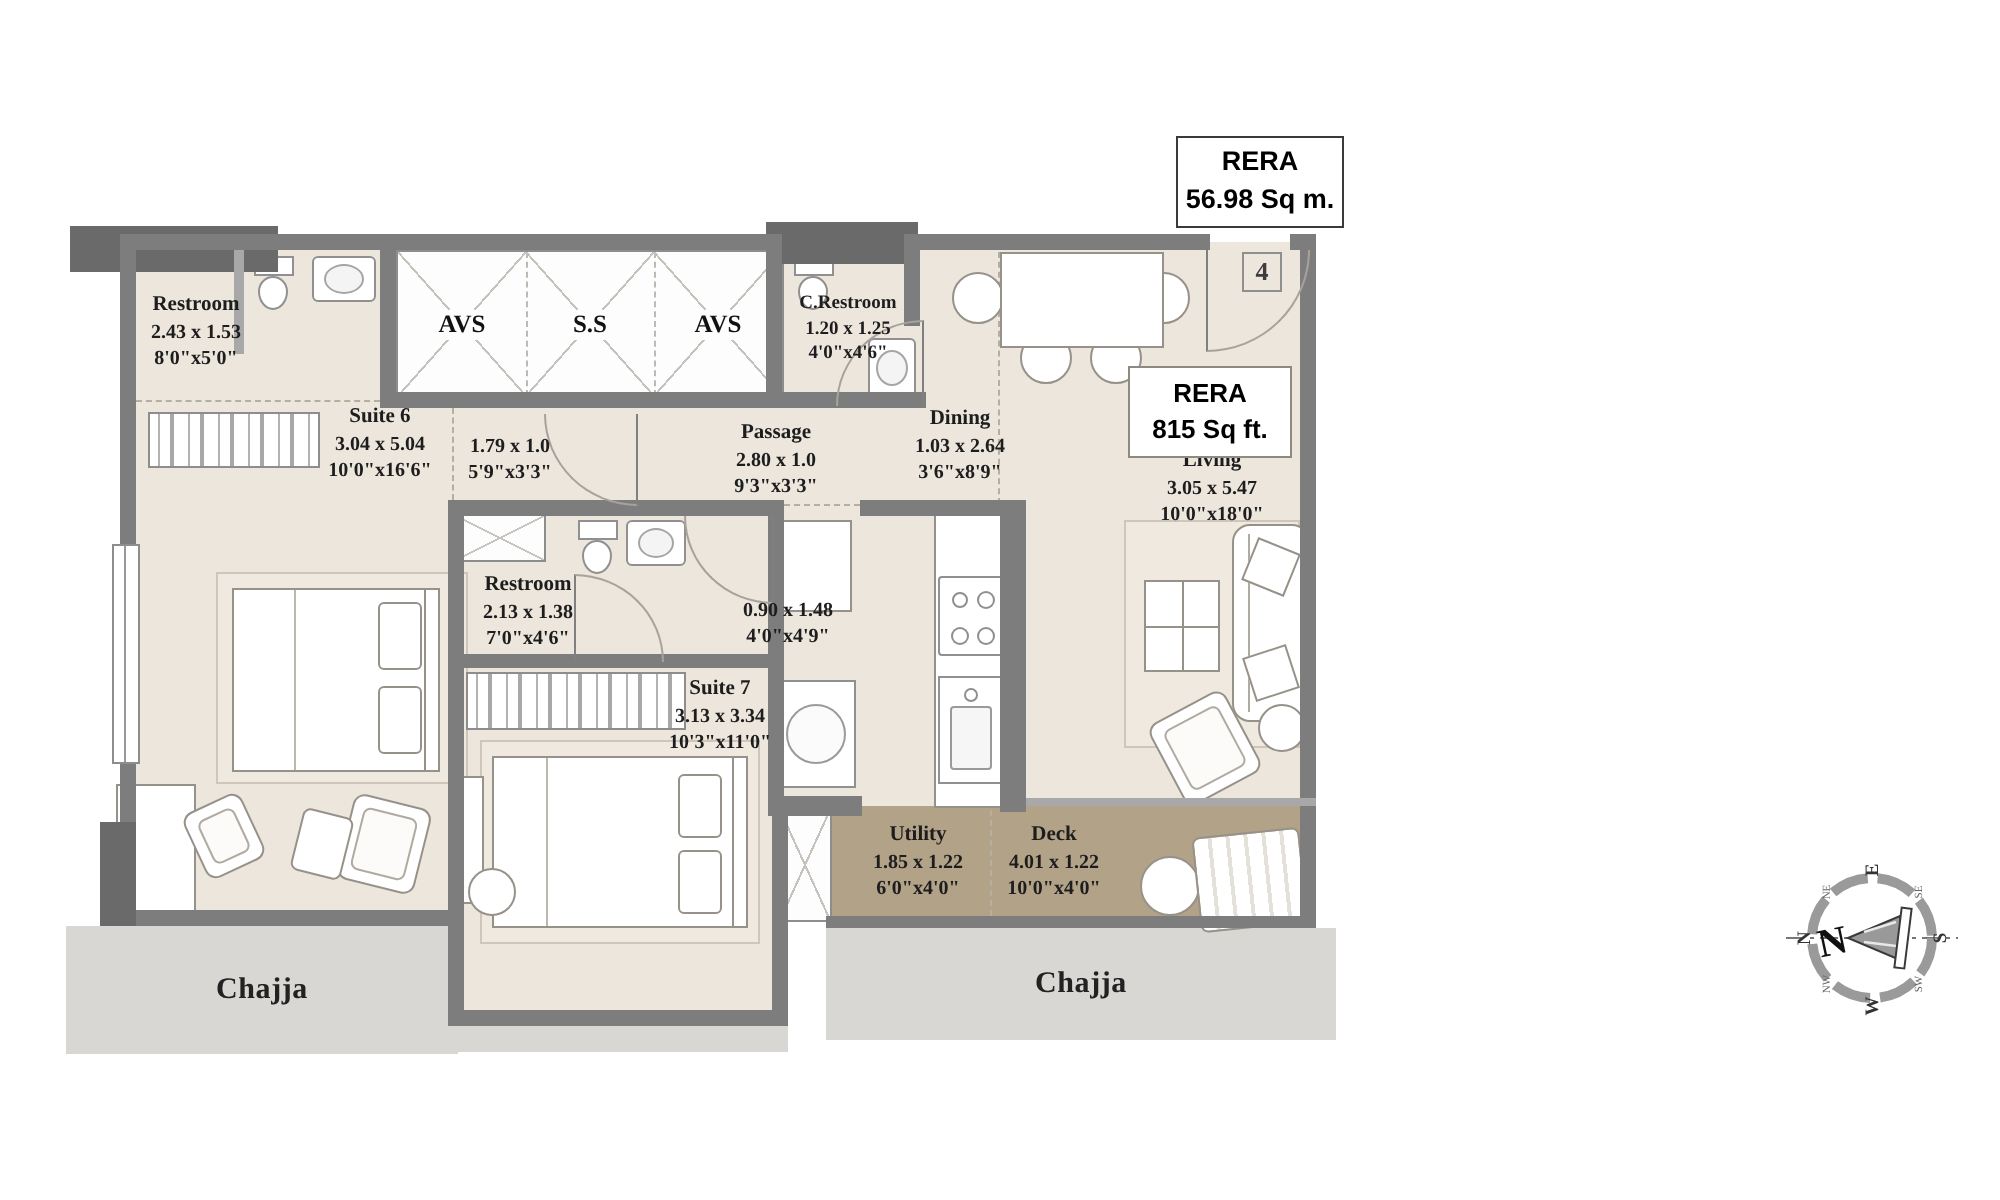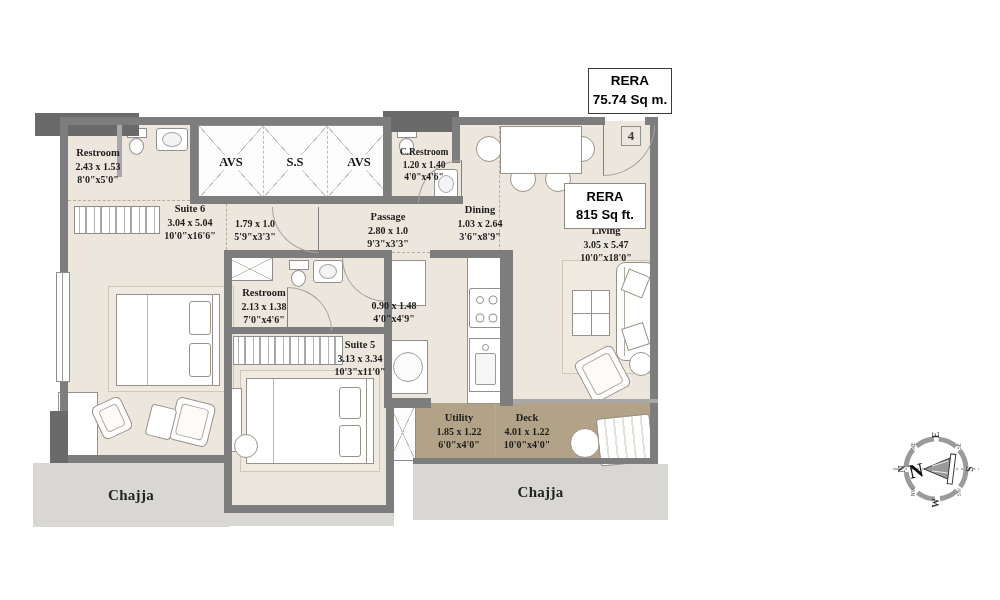--- a/index.html
+++ b/index.html
@@ -223,21 +223,21 @@
     <div>1.79 x 1.0</div>
     <div>5'9"x3'3"</div>
   </div>
   <div class="label" style="left:340px;top:210px;width:96px;">
     <div class="nm">Passage</div>
     <div>2.80 x 1.0</div>
     <div>9'3"x3'3"</div>
   </div>
   <div class="label" style="left:386px;top:146px;width:76px;font-size:9.5px;">
     <div>C.Restroom</div>
-    <div>1.20 x 1.40</div>
+    <div>1.20 x 1.25</div>
     <div>4'0"x4'6"</div>
   </div>
   <div class="label" style="left:444px;top:203px;width:72px;">
     <div class="nm">Dining</div>
     <div>1.03 x 2.64</div>
     <div>3'6"x8'9"</div>
   </div>
   <div class="label" style="left:566px;top:224px;width:80px;">
     <div class="nm">Living</div>
     <div>3.05 x 5.47</div>
@@ -246,21 +246,21 @@
   <div class="label" style="left:222px;top:286px;width:84px;">
     <div class="nm">Restroom</div>
     <div>2.13 x 1.38</div>
     <div>7'0"x4'6"</div>
   </div>
   <div class="label" style="left:352px;top:299px;width:84px;">
     <div>0.90 x 1.48</div>
     <div>4'0"x4'9"</div>
   </div>
   <div class="label" style="left:312px;top:338px;width:96px;">
-    <div class="nm">Suite 5</div>
+    <div class="nm">Suite 7</div>
     <div>3.13 x 3.34</div>
     <div>10'3"x11'0"</div>
   </div>
   <div class="label" style="left:426px;top:411px;width:66px;">
     <div class="nm">Utility</div>
     <div>1.85 x 1.22</div>
     <div>6'0"x4'0"</div>
   </div>
   <div class="label" style="left:492px;top:411px;width:70px;">
     <div class="nm">Deck</div>
@@ -273,21 +273,21 @@
     <div>815 Sq ft.</div>
   </div>
 
   <div class="unitbox" style="left:621px;top:126px;width:18px;height:18px;line-height:18px;">
     <span>4</span>
   </div>
 </div>
 
 <div class="rerabox" style="left:588px;top:68px;width:78px;padding:3px 2px;font-size:13.5px;border:1px solid #3a3a3a;">
   <div>RERA</div>
-  <div>75.74 Sq m.</div>
+  <div>56.98 Sq m.</div>
 </div>
 
 <svg class="abs" style="left:892px;top:425px;" width="88" height="88" viewBox="0 0 88 88">
   <line x1="1" y1="44" x2="87" y2="44" stroke="#777" stroke-width="1" stroke-dasharray="9 3 2 3"></line>
   <circle cx="44" cy="44" r="30" fill="none" stroke="#9a9a9a" stroke-width="5" stroke-dasharray="19 5"></circle>
   <g font-family="Liberation Serif, serif" font-size="9.5" font-weight="bold" fill="#333" text-anchor="middle">
     <text x="44" y="13" transform="rotate(-90 44 10)">E</text>
     <text x="78" y="47" transform="rotate(-90 78 44)">S</text>
     <text x="44" y="81" transform="rotate(-90 44 78)">W</text>
     <text x="10" y="47" transform="rotate(-90 10 44)">N</text>

